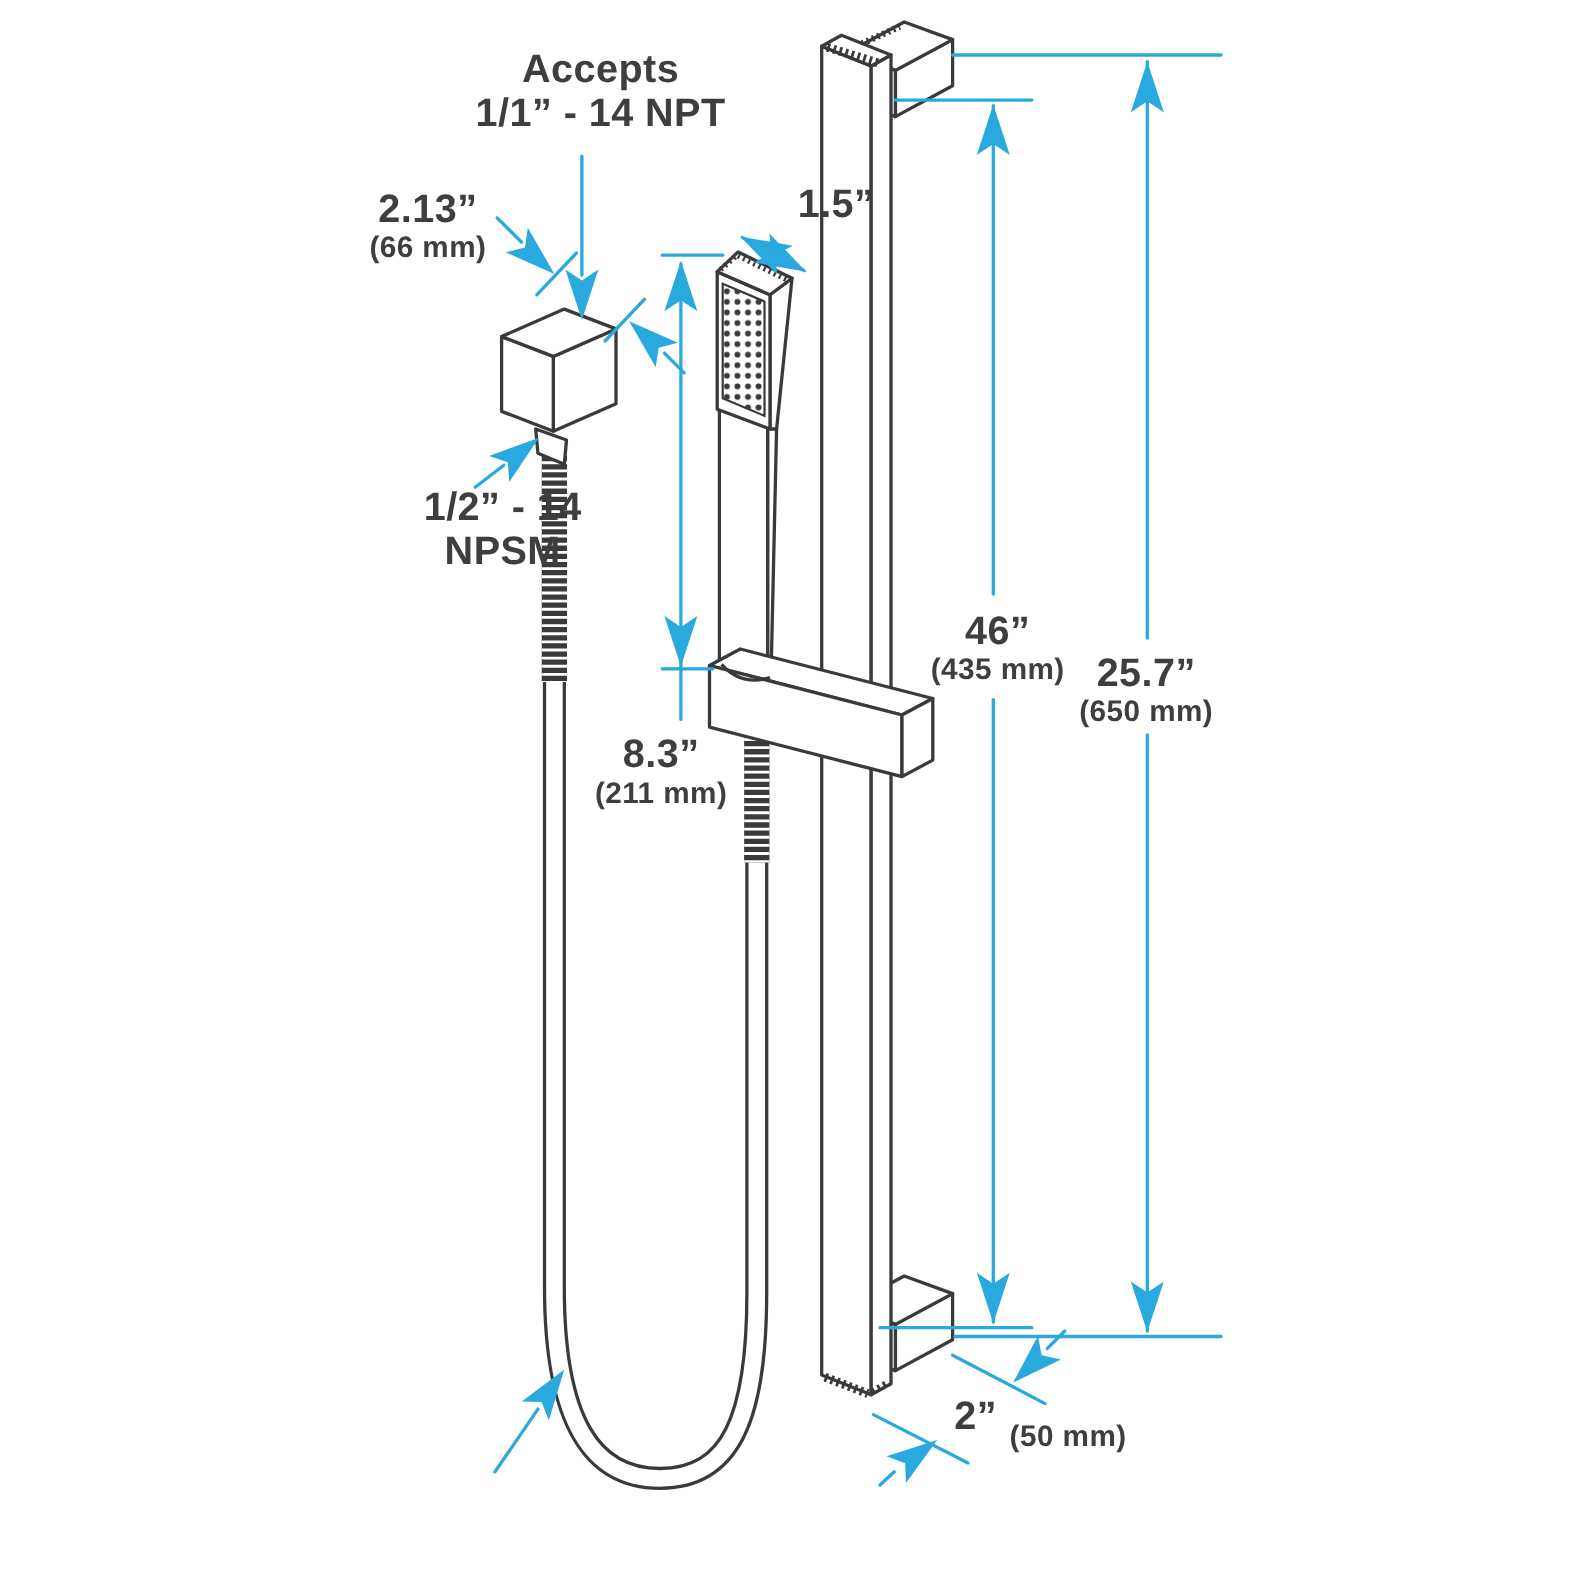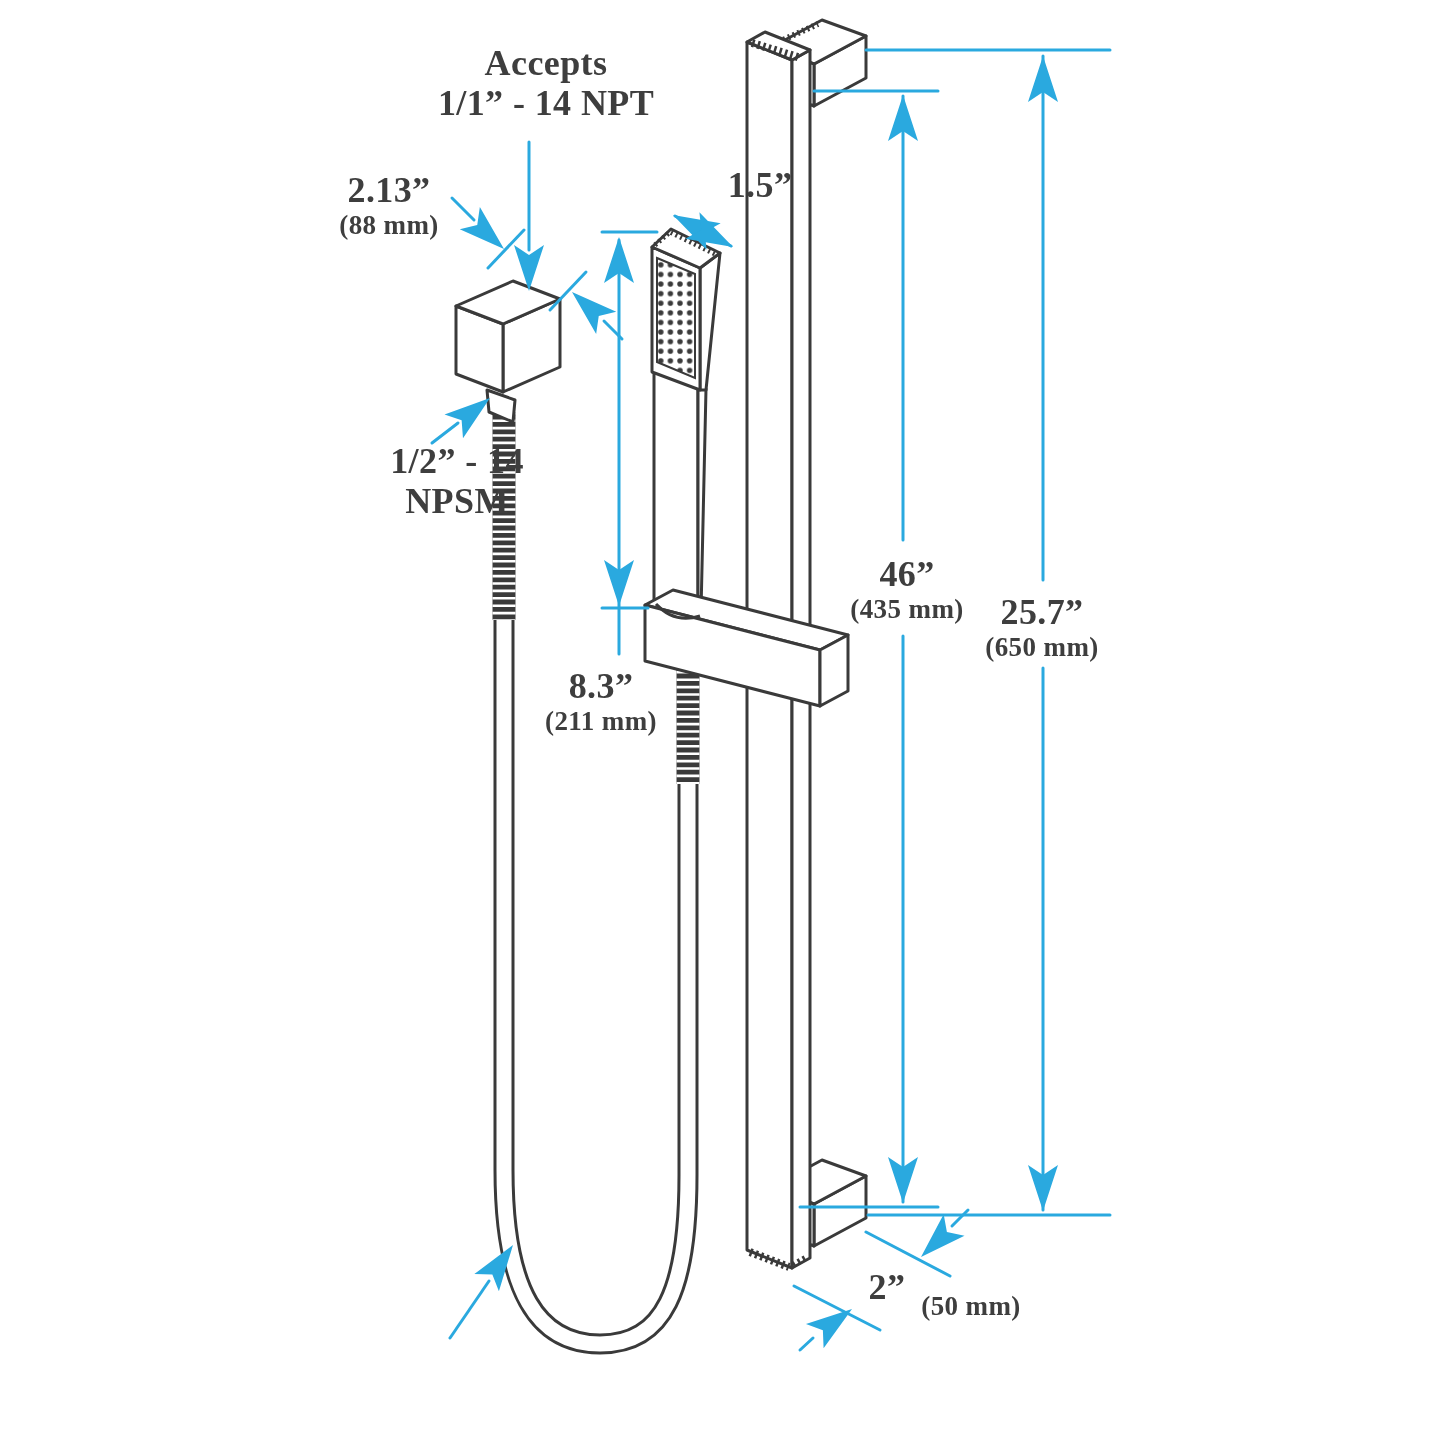--- a/index.html
+++ b/index.html
@@ -1,18 +1,18 @@
 <!DOCTYPE html>
 <html><head>
 <meta charset="utf-8">
 <style>
   html,body{margin:0;padding:0;background:#ffffff;}
   #stage{
     position:relative;width:1427px;height:1445px;background:#ffffff;
-    font-family:Liberation Serif, serif;overflow:hidden;
+    font-family:Liberation Sans, sans-serif;overflow:hidden;
   }
   #stage svg{position:absolute;left:0;top:0;}
   .lbl{
     position:absolute;transform:translate(-50%,-50%);
     color:#3e3e3e;font-weight:600;letter-spacing:.4px;white-space:nowrap;
     text-align:center;line-height:1.12;
   }
   .lbl .big{font-size:36px;display:block;}
   .lbl .small{font-size:27px;display:block;font-weight:600;}
   .ink{stroke:#3a3a3a;stroke-width:3;stroke-linejoin:round;stroke-linecap:round;fill:#ffffff;}
@@ -150,21 +150,21 @@
   </g>
 </svg>
 
 <div class="lbl" style="left:546px;top:83px;">
   <span class="big">Accepts</span>
   <span class="big">1/1” - 14 NPT</span>
 </div>
 
 <div class="lbl" style="left:389px;top:205px;">
   <span class="big">2.13”</span>
-  <span class="small">(88 mm)</span>
+  <span class="small">(66 mm)</span>
 </div>
 
 <div class="lbl" style="left:413px;top:481px;margin-left:44px;">
   <span class="big">1/2” - 14</span>
   <span class="big">NPSM</span>
 </div>
 
 <div class="lbl" style="left:726px;top:185px;margin-left:34px;">
   <span class="big">1.5”</span>
 </div>

